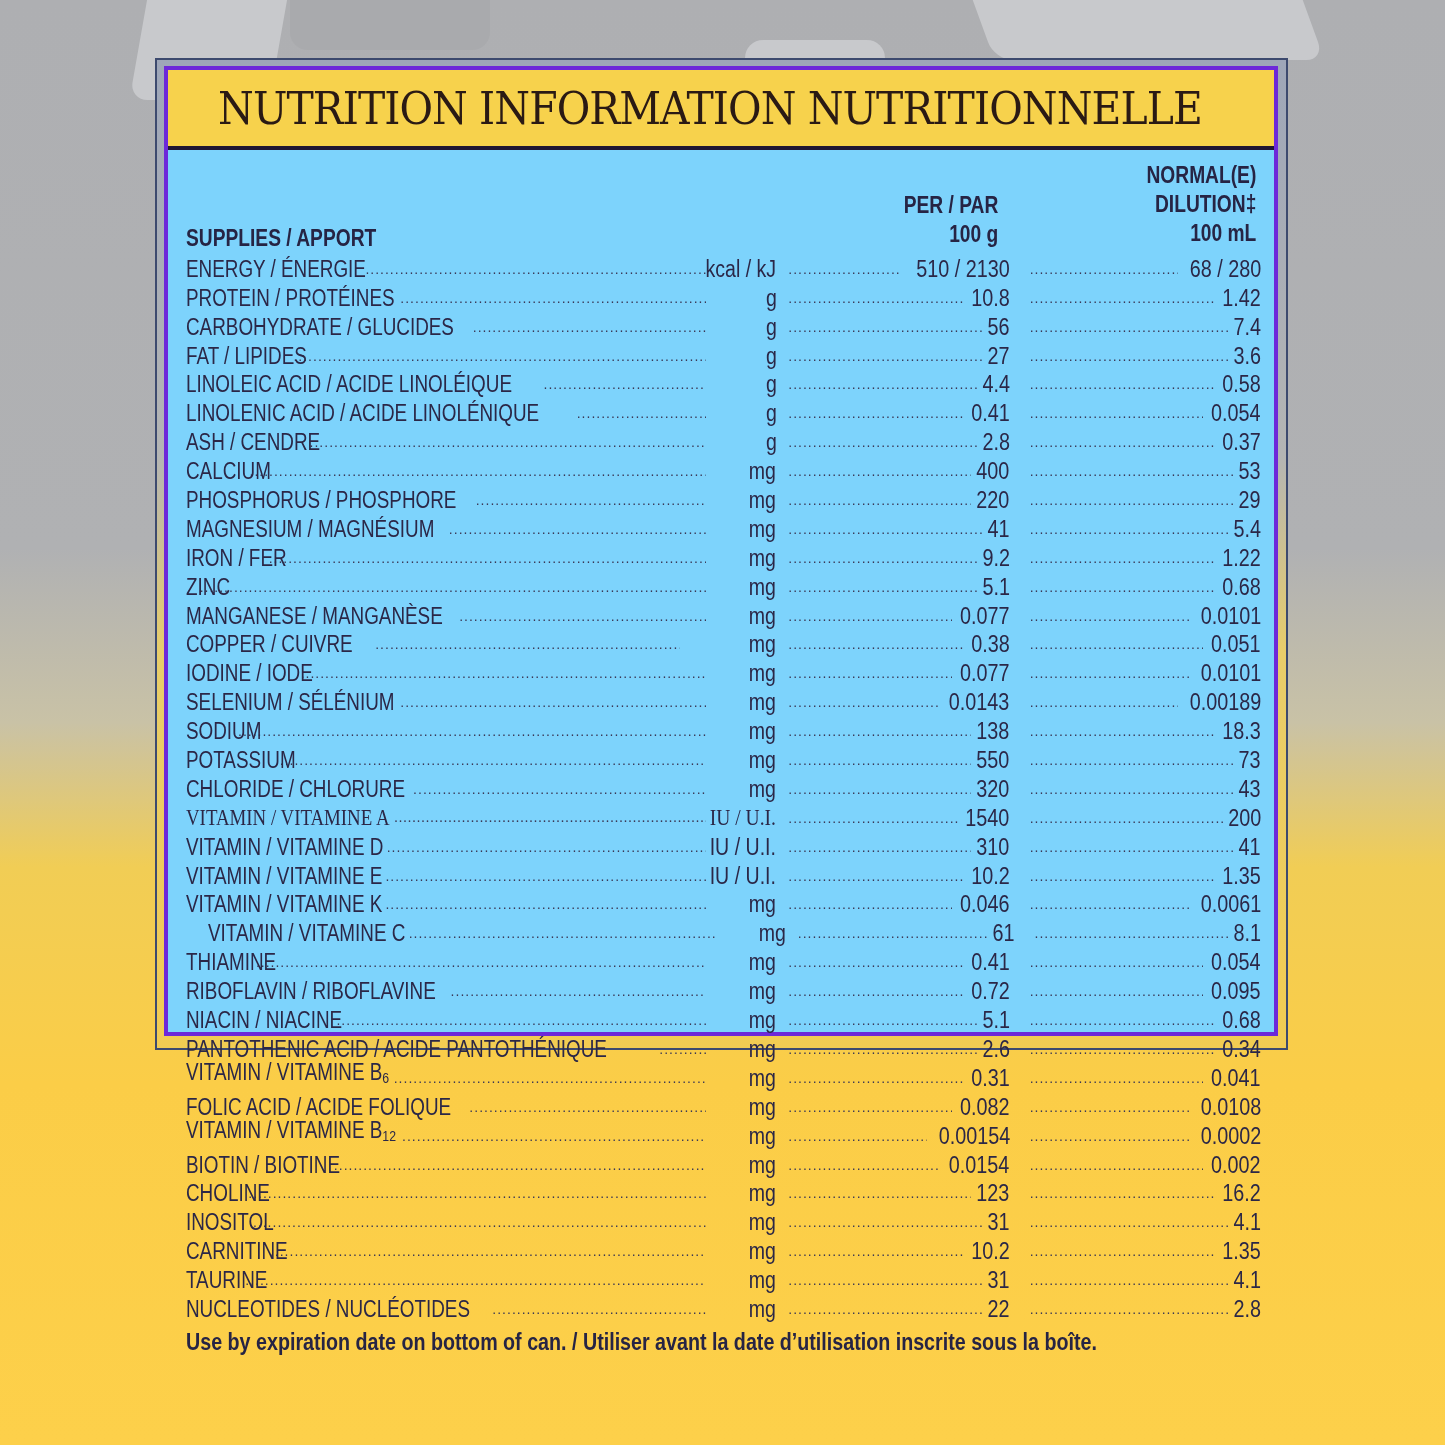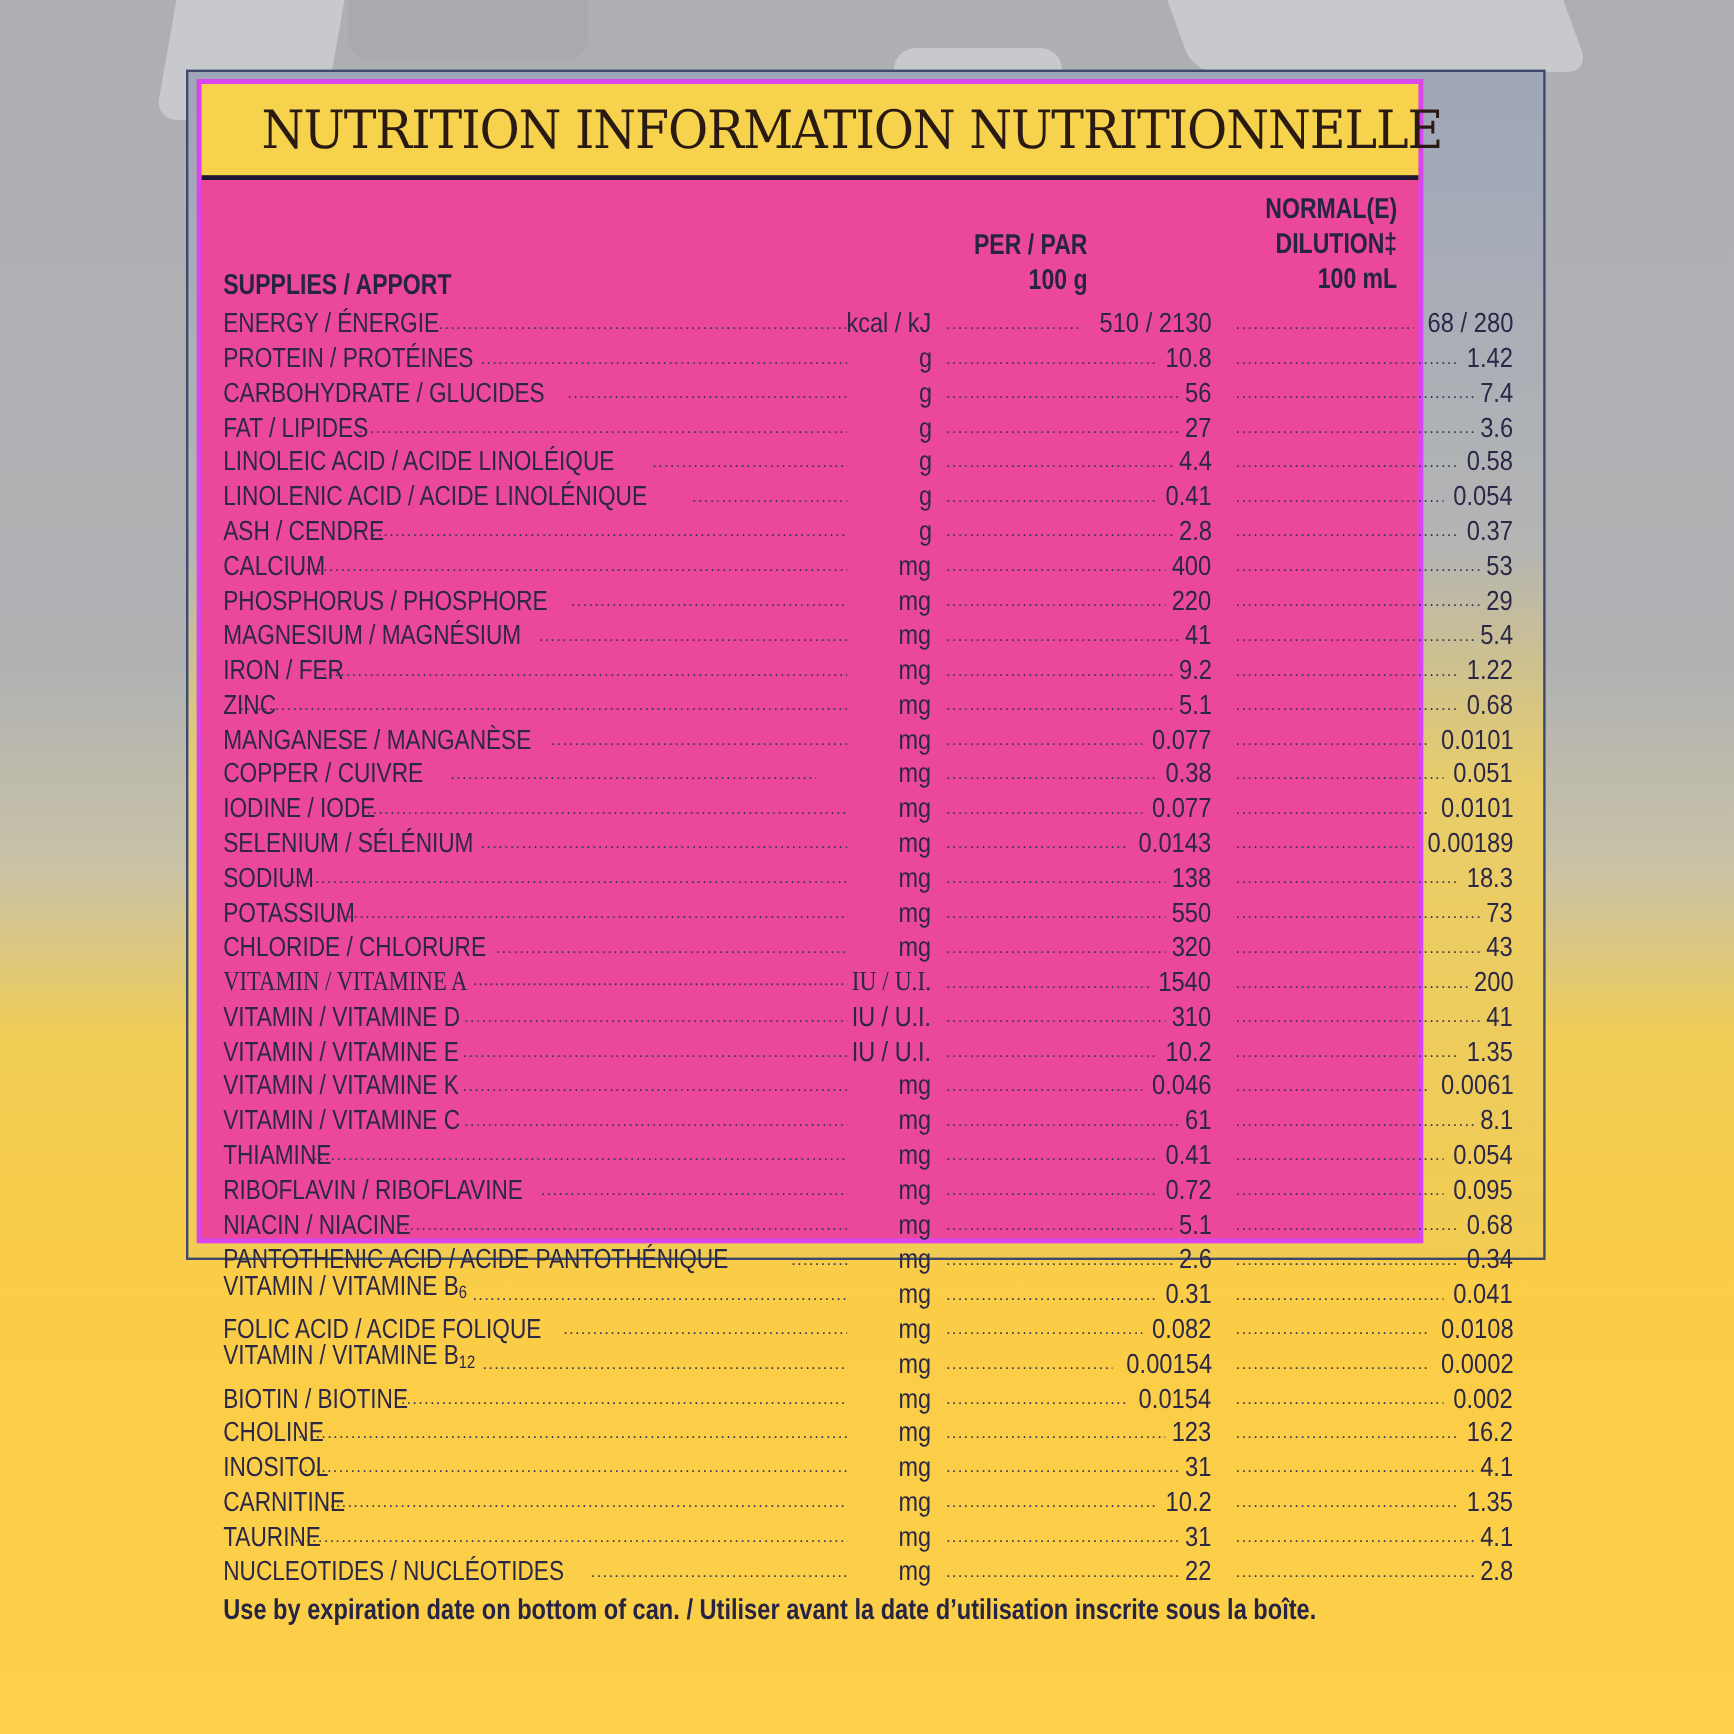--- a/index.html
+++ b/index.html
@@ -8,22 +8,22 @@
     background: linear-gradient(to bottom, #aeafb2 0%, #b0b1b3 38%, #c9c2a6 50%, #f1cd55 60%, #fbcd47 75%, #fdd04a 100%);
     font-family: "Liberation Sans", sans-serif;
   }
   .bg-shape { position: absolute; background: #c8c9cc; border-radius: 18px; }
   .outer-frame {
     position: absolute; left: 155px; top: 58px; width: 1133px; height: 992px;
     border: 2px solid #3d4a6e; box-sizing: border-box;
     background: linear-gradient(to bottom, #9ea6b8 0%, #b4b5b4 40%, #e8cd6a 60%, #f2cc52 100%);
   }
   .panel {
-    position: absolute; left: 164px; top: 66px; width: 1022px; height: 970px;
-    border: 4px solid #d946ef; box-sizing: border-box; background: #ec4899;
+    position: absolute; left: 164px; top: 66px; width: 1114px; height: 970px;
+    border: 4px solid #6d28d9; box-sizing: border-box; background: #7dd3fc;
   }
   .title-bar {
     height: 80px; background: #f7d24c; border-bottom: 4px solid #1f1633;
     display: flex; align-items: center; padding-left: 50px; box-sizing: border-box;
   }
   .title {
     font-family: "DejaVu Serif", serif; font-size: 44px; color: #2a1a14;
     letter-spacing: -1px; transform: scaleX(0.93); transform-origin: left center; white-space: nowrap;
   }
   .content { position: relative; padding: 0 0 0 18px; color: #2b2747; }
@@ -457,21 +457,21 @@
           <div class="v1wrap">
             <span class="vdots">........................................................................................................................................................................................................</span>
             <span class="val">0.046</span>
           </div>
           <div class="v2wrap">
             <span class="vdots">........................................................................................................................................................................................................</span>
             <span class="val">0.0061</span>
           </div>
         </div>
         <div class="row">
-          <div class="lbl-wrap" style="padding-right: 0px;">
+          <div class="lbl-wrap" style="padding-right: 0px; margin-left: 22px;">
             <span class="lbl"><span>VITAMIN / VITAMINE C</span></span>
             <span class="dots">........................................................................................................................................................................................................</span>
             <span class="unit" style="width: 70px; flex-shrink: 0;">
               <span>mg</span>
             </span>
           </div>
           <div class="v1wrap">
             <span class="vdots">........................................................................................................................................................................................................</span>
             <span class="val">61</span>
           </div>

